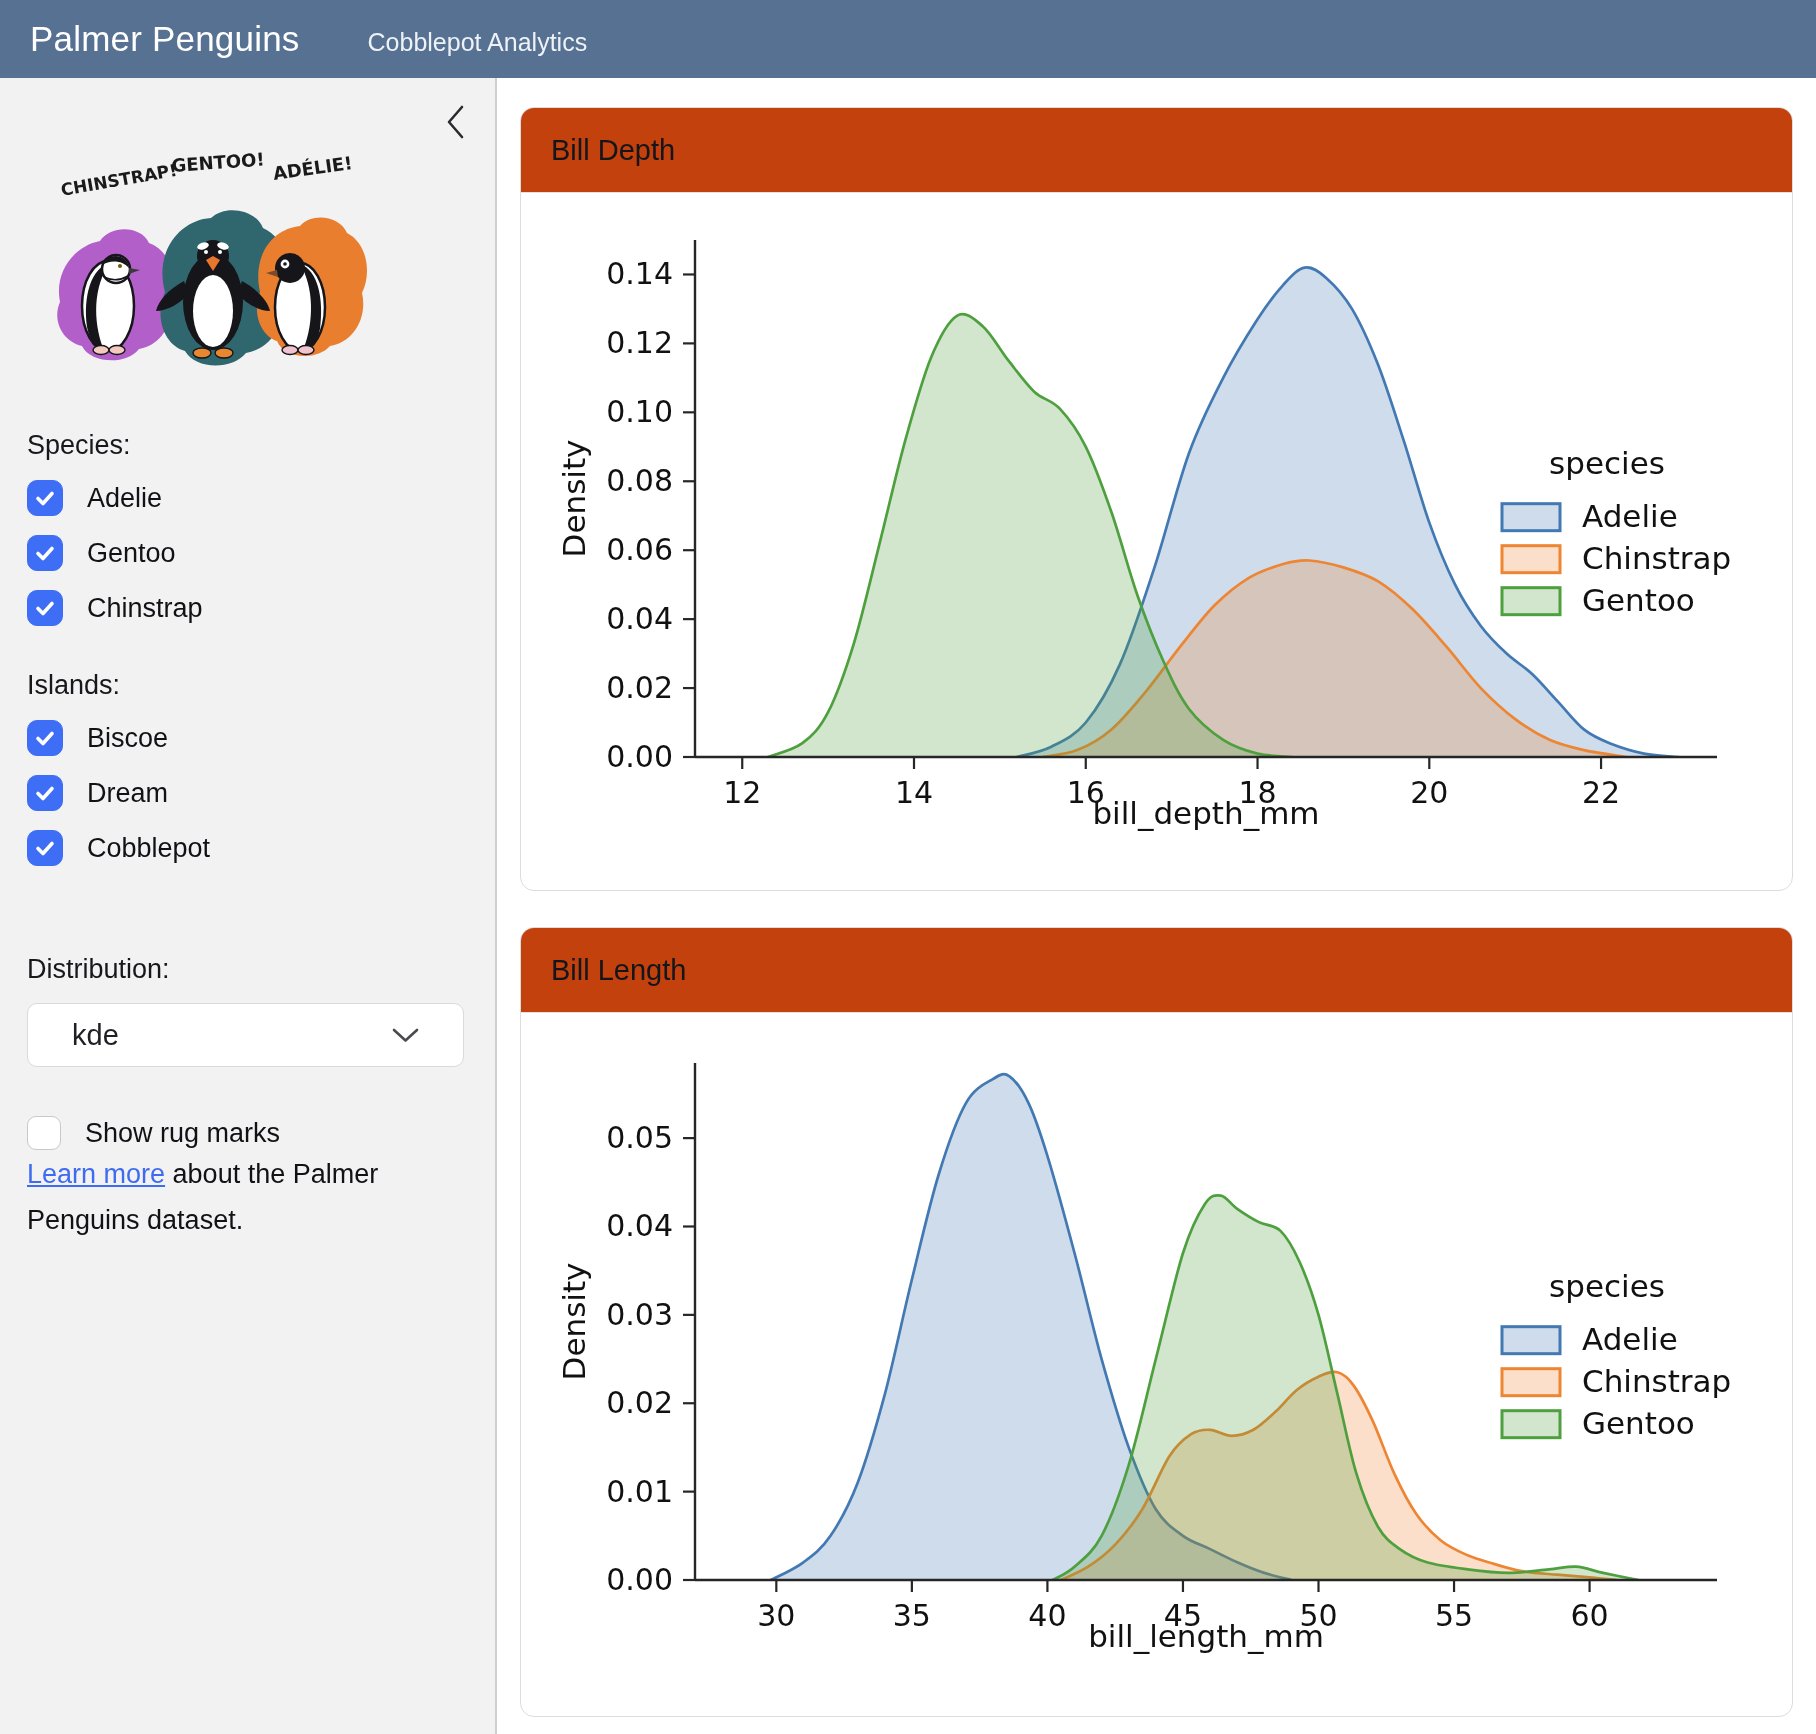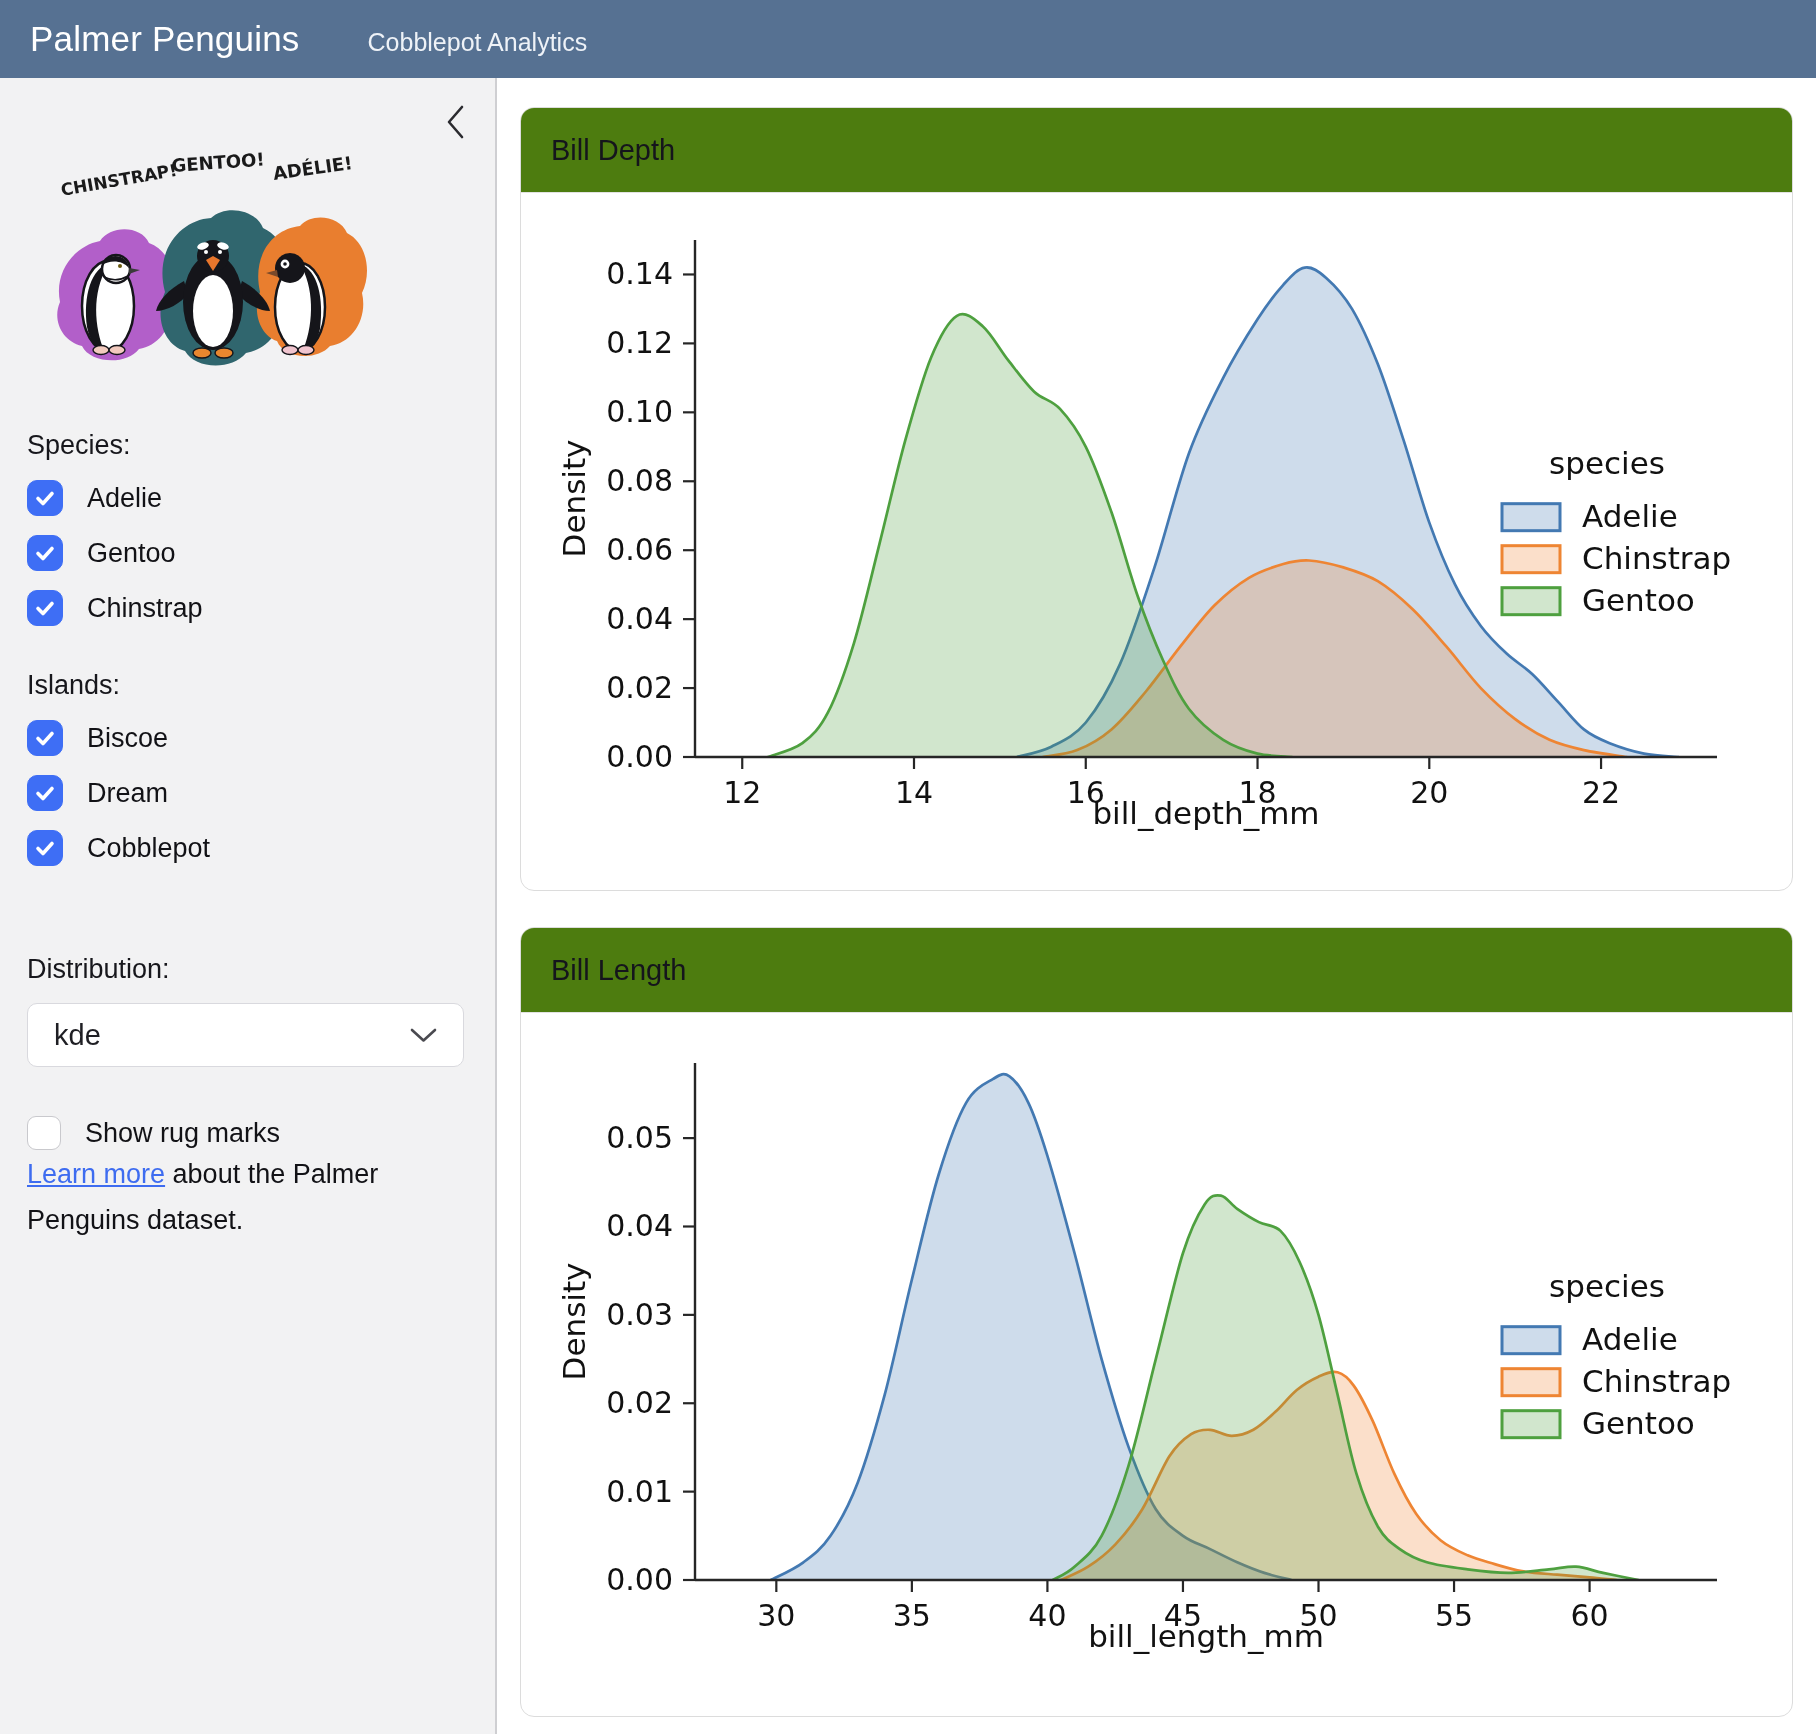--- a/index.html
+++ b/index.html
@@ -26,33 +26,33 @@
   .cb { width:36px; height:36px; border-radius:10px; background:#fff;
     border:1.5px solid #c9c9cd; flex:none; display:flex; align-items:center; justify-content:center; }
   .cb svg { display:none; }
   .cb.checked { background:var(--accent,#3e6ef5); border-color:var(--accent,#3e6ef5); }
   .cb.checked svg { display:block; }
   .cb-label { font-size:27px; color:#121216; }
   .islands-label { margin-top:44px; }
   .dist-label { margin-top:88px; }
   .select-box { margin-top:18px; width:437px; height:64px; background:#fff;
     border:1px solid #d9d9de; border-radius:10px; display:flex; align-items:center;
-    justify-content:space-between; padding:0 26px; cursor:pointer; }
+    justify-content:space-between; padding:0 44px; cursor:pointer; }
   .select-value { font-size:29px; color:#1f1f24; }
   .rug-row { margin-top:48px; }
   .rug-row .cb { width:34px; height:34px; border-radius:9px; }
   .learn { width:432px; font-size:27px; line-height:1.72; color:#121216; }
   .learn a { color:var(--link,#3e6cf0); text-decoration:underline; cursor:pointer; }
 
   
   .main { position:absolute; left:499px; top:78px; width:1317px; height:1656px;
     background:#fff; padding:29px 23px 0 21px; }
   .card { border:1px solid #dcdcdc; border-radius:14px; background:#fff; overflow:hidden; }
   .card + .card { margin-top:36px; }
-  .card-header { background:#4d7c0f; border-bottom:1px solid #e2e2e2;
+  .card-header { background:#c2410c; border-bottom:1px solid #e2e2e2;
     padding:0 30px; height:85px; display:flex; align-items:center;
     font-size:29px; color:#15151c; }
   .card-body { display:flex; align-items:center; justify-content:center; }
   .card-body.h1 { height:697px; }
   .card-body.h2 { height:703px; }
   .chart-svg { display:block; }
 
   text { user-select:none; }
 </style>
 </head>

